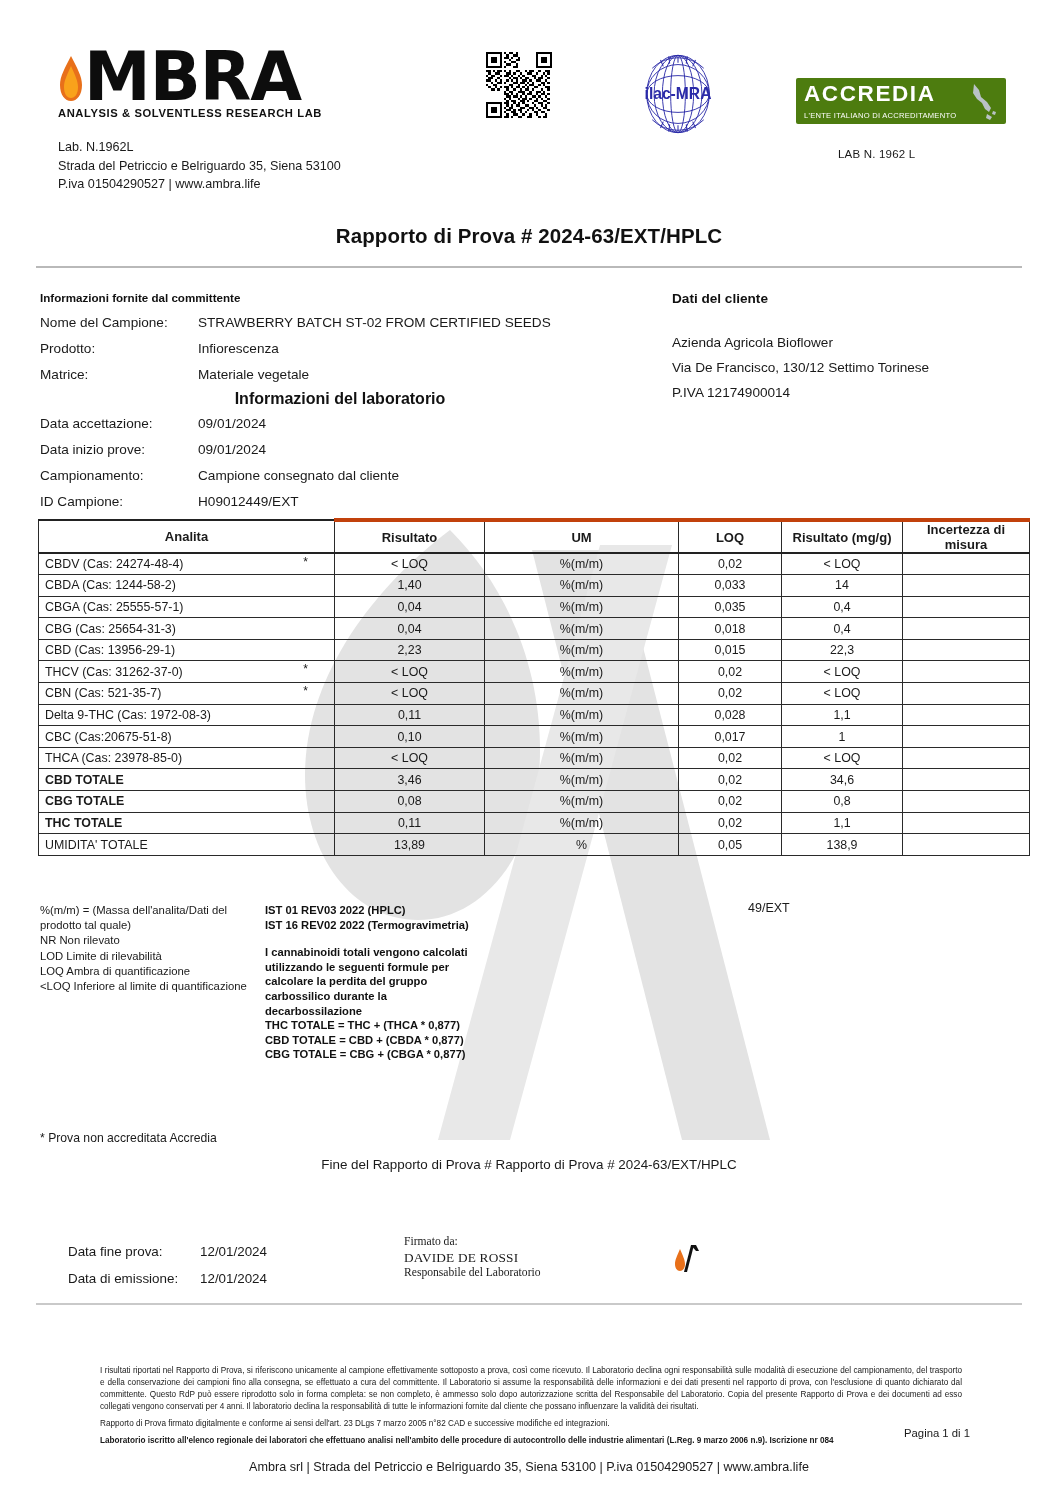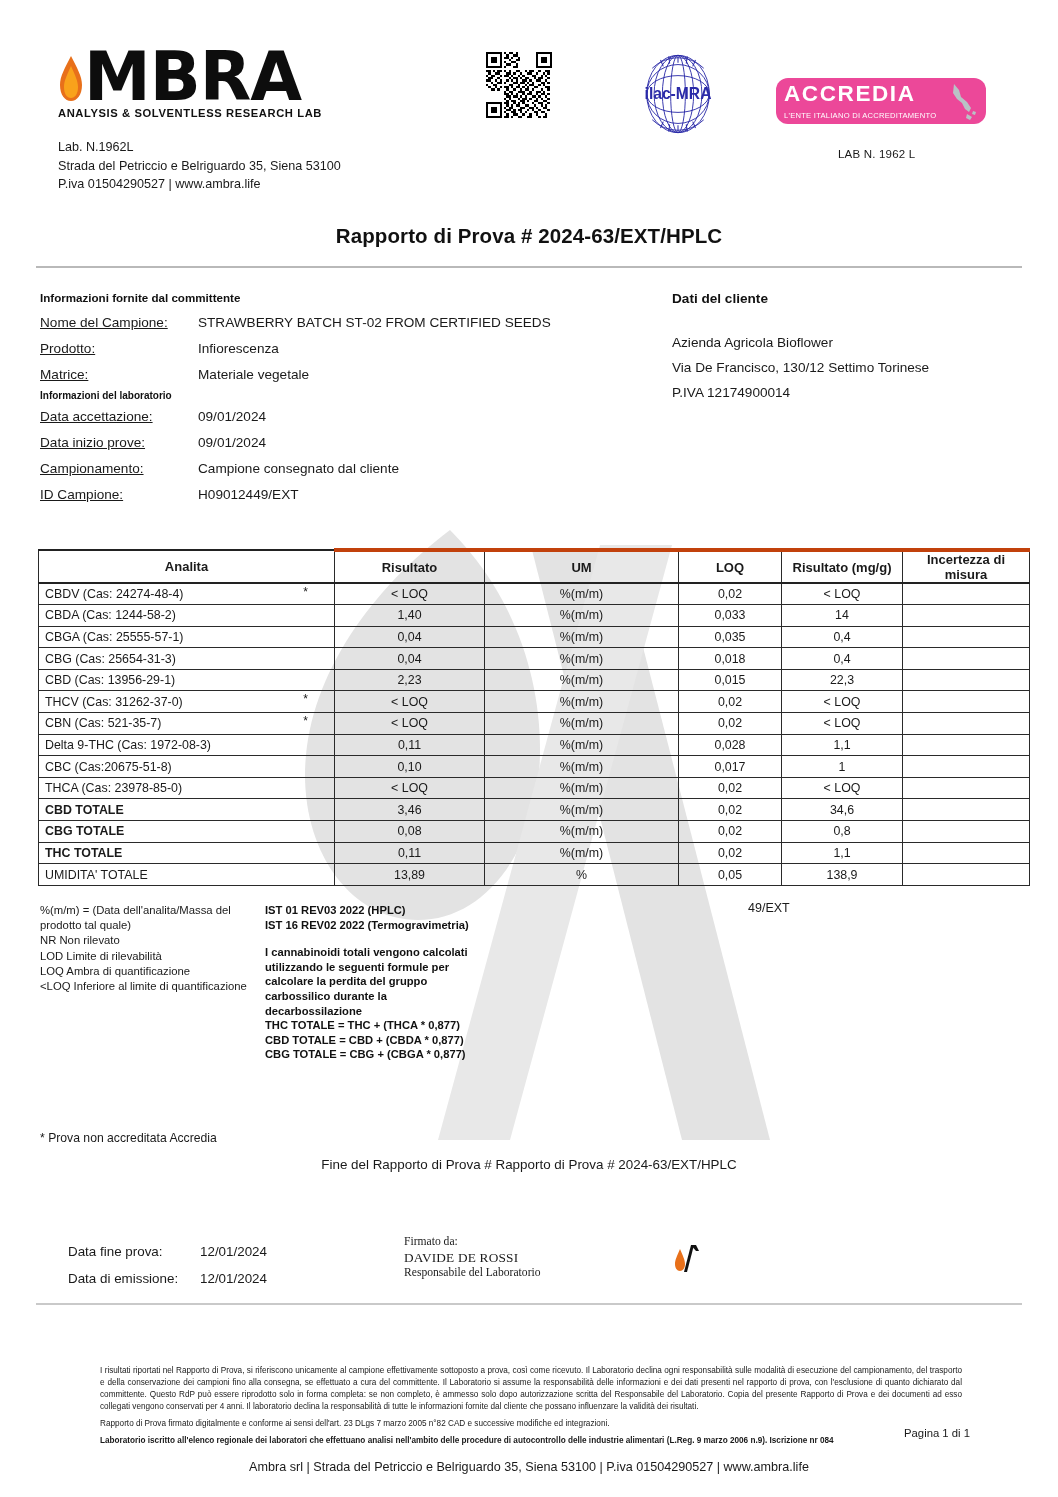--- a/index.html
+++ b/index.html
@@ -53,22 +53,22 @@
   }
   .lab-addr {
     position: absolute; left: 58px; top: 138px;
     font-size: 12.6px; line-height: 18.5px; color: #1a1a1a;
   }
   .lab-addr div { white-space: nowrap; }
 
   .qr { position: absolute; left: 486px; top: 52px; width: 66px; height: 66px; }
   .ilac { position: absolute; left: 632px; top: 48px; width: 92px; height: 92px; }
   .accredia {
-    position: absolute; left: 776px; top: 78px; width: 210px; height: 46px;
-    background: #ec4899; border-radius: 12px; color: #fff;
+    position: absolute; left: 796px; top: 78px; width: 210px; height: 46px;
+    background: #4d7c0f; border-radius: 2px; color: #fff;
     display: flex; align-items: center; padding: 0 8px;
   }
   .accredia-text { flex: 1; }
   .accredia-title {
     font-size: 22.5px; font-weight: bold; letter-spacing: 1.6px; line-height: 23px;
     font-family: "Liberation Sans", sans-serif;
   }
   .accredia-sub { font-size: 7.6px; letter-spacing: 0.25px; line-height: 10px; margin-top: 6px; }
   .accredia-map { width: 30px; height: 40px; }
   .lab-num {
@@ -84,30 +84,30 @@
   }
   .rule-top {
     position: absolute; left: 36px; top: 266px; width: 986px; height: 2px;
     background: #b9b9b9;
   }
 
   
   .info-left { position: absolute; left: 40px; top: 291px; width: 600px; }
   .info-head { font-size: 11.6px; font-weight: bold; color: #111; margin-bottom: 6px; }
   .info-row { display: flex; font-size: 13.6px; line-height: 26px; color: #1a1a1a; }
-  .info-row .k { width: 158px; flex: none; text-decoration: underline; }
+  .info-row .k { width: 158px; flex: none; }
   .info-row .v { flex: 1; }
-  .info-head2 { font-size: 10px; font-weight: bold; color: #111; margin-top: 2px; margin-bottom: 3px; }
+  .info-head2 { font-size: 16px; font-weight: bold; color: #111; margin-top: 2px; margin-bottom: 3px; text-align: center; }
 
   .info-right { position: absolute; left: 672px; top: 291px; width: 340px; }
   .client-title { font-size: 13.6px; font-weight: bold; color: #111; margin-bottom: 24px; }
   .client-line { font-size: 13.6px; line-height: 25px; color: #1a1a1a; white-space: nowrap; }
 
   
-  .results-wrap { position: absolute; left: 38px; top: 548px; width: 991px; }
+  .results-wrap { position: absolute; left: 38px; top: 518px; width: 991px; }
   table.results { border-collapse: collapse; width: 991px; table-layout: fixed; }
   table.results th, table.results td {
     border: 1px solid #2a2a2a;
     font-size: 12.4px;
     padding: 0 6px;
     height: 21.6px;
     color: #1a1a1a;
     background: transparent;
   }
   table.results thead th {
@@ -644,21 +644,21 @@
             <td class="c">%</td>
             <td class="c">0,05</td>
             <td class="c">138,9</td>
             <td class="c"></td>
           </tr>
         </tbody>
     </table>
   </div>
 
   <div class="notes-left">
-    <div>%(m/m) = (Data dell'analita/Massa del</div>
+    <div>%(m/m) = (Massa dell'analita/Dati del</div>
     <div>prodotto tal quale)</div>
     <div>NR Non rilevato</div>
     <div>LOD Limite di rilevabilità</div>
     <div>LOQ Ambra di quantificazione</div>
     <div>&lt;LOQ Inferiore al limite di quantificazione</div>
   </div>
 
   <div class="notes-mid">
     <div>IST 01 REV03 2022 (HPLC)</div>
     <div>IST 16 REV02 2022 (Termogravimetria)</div>

